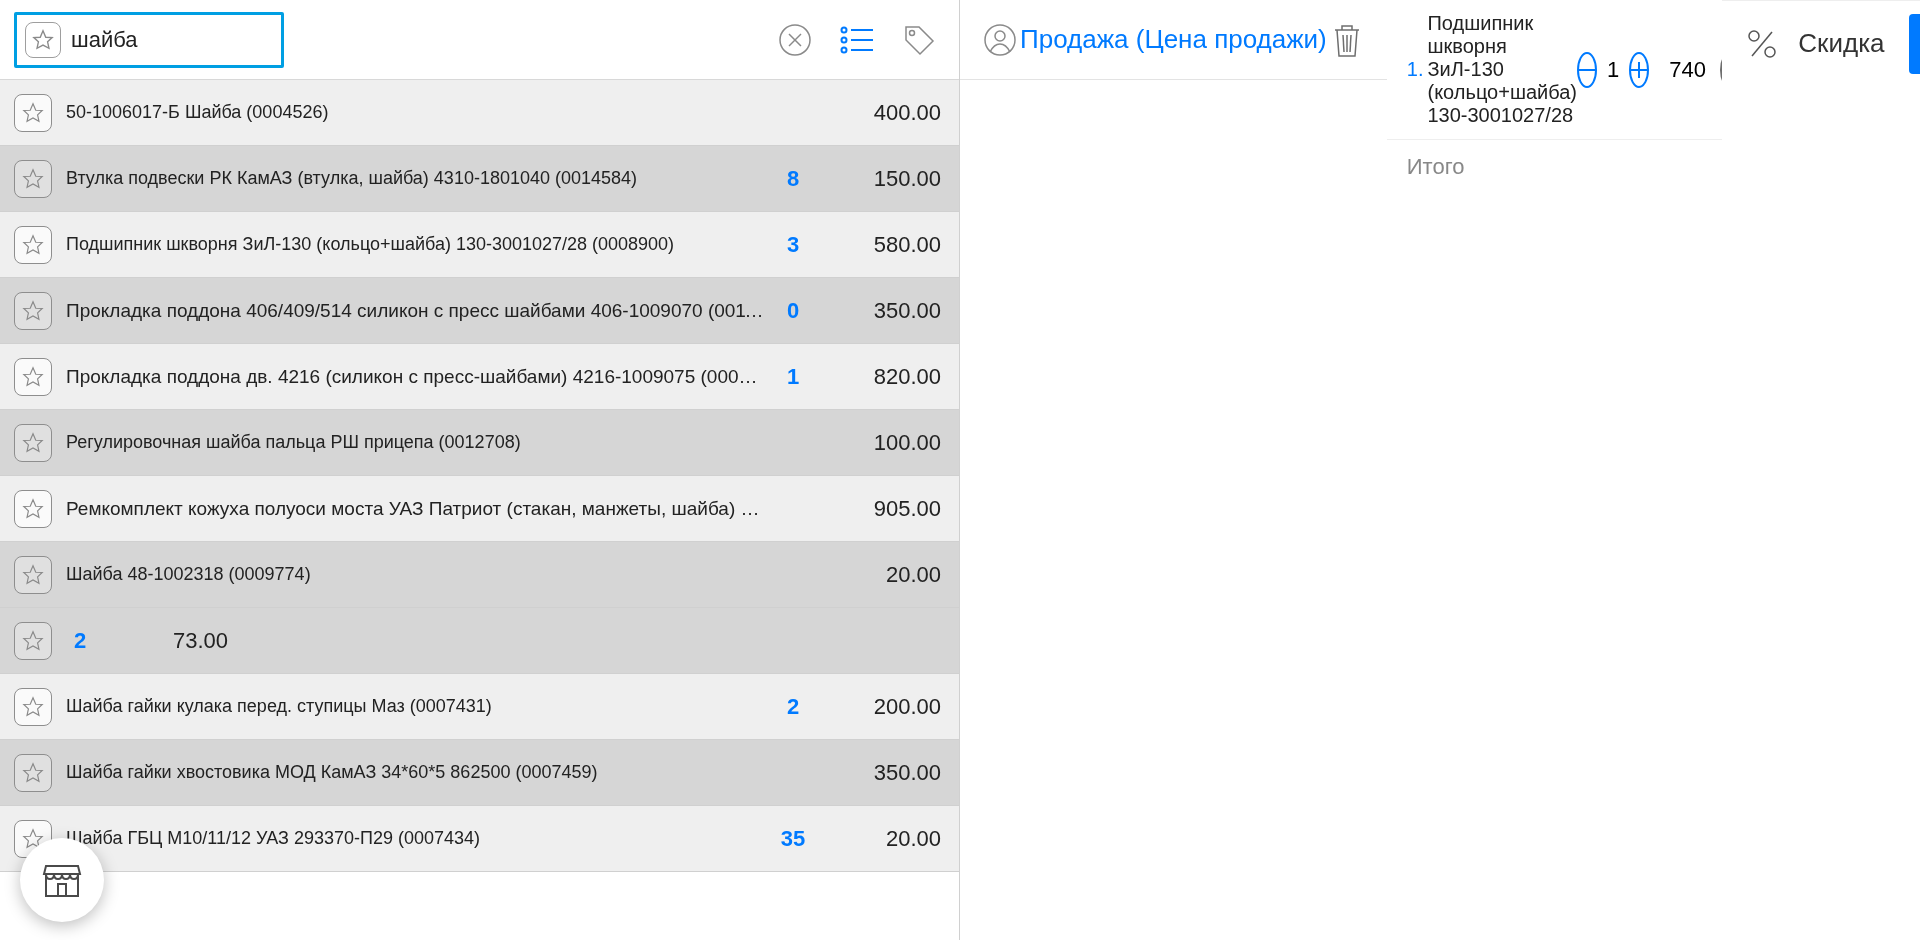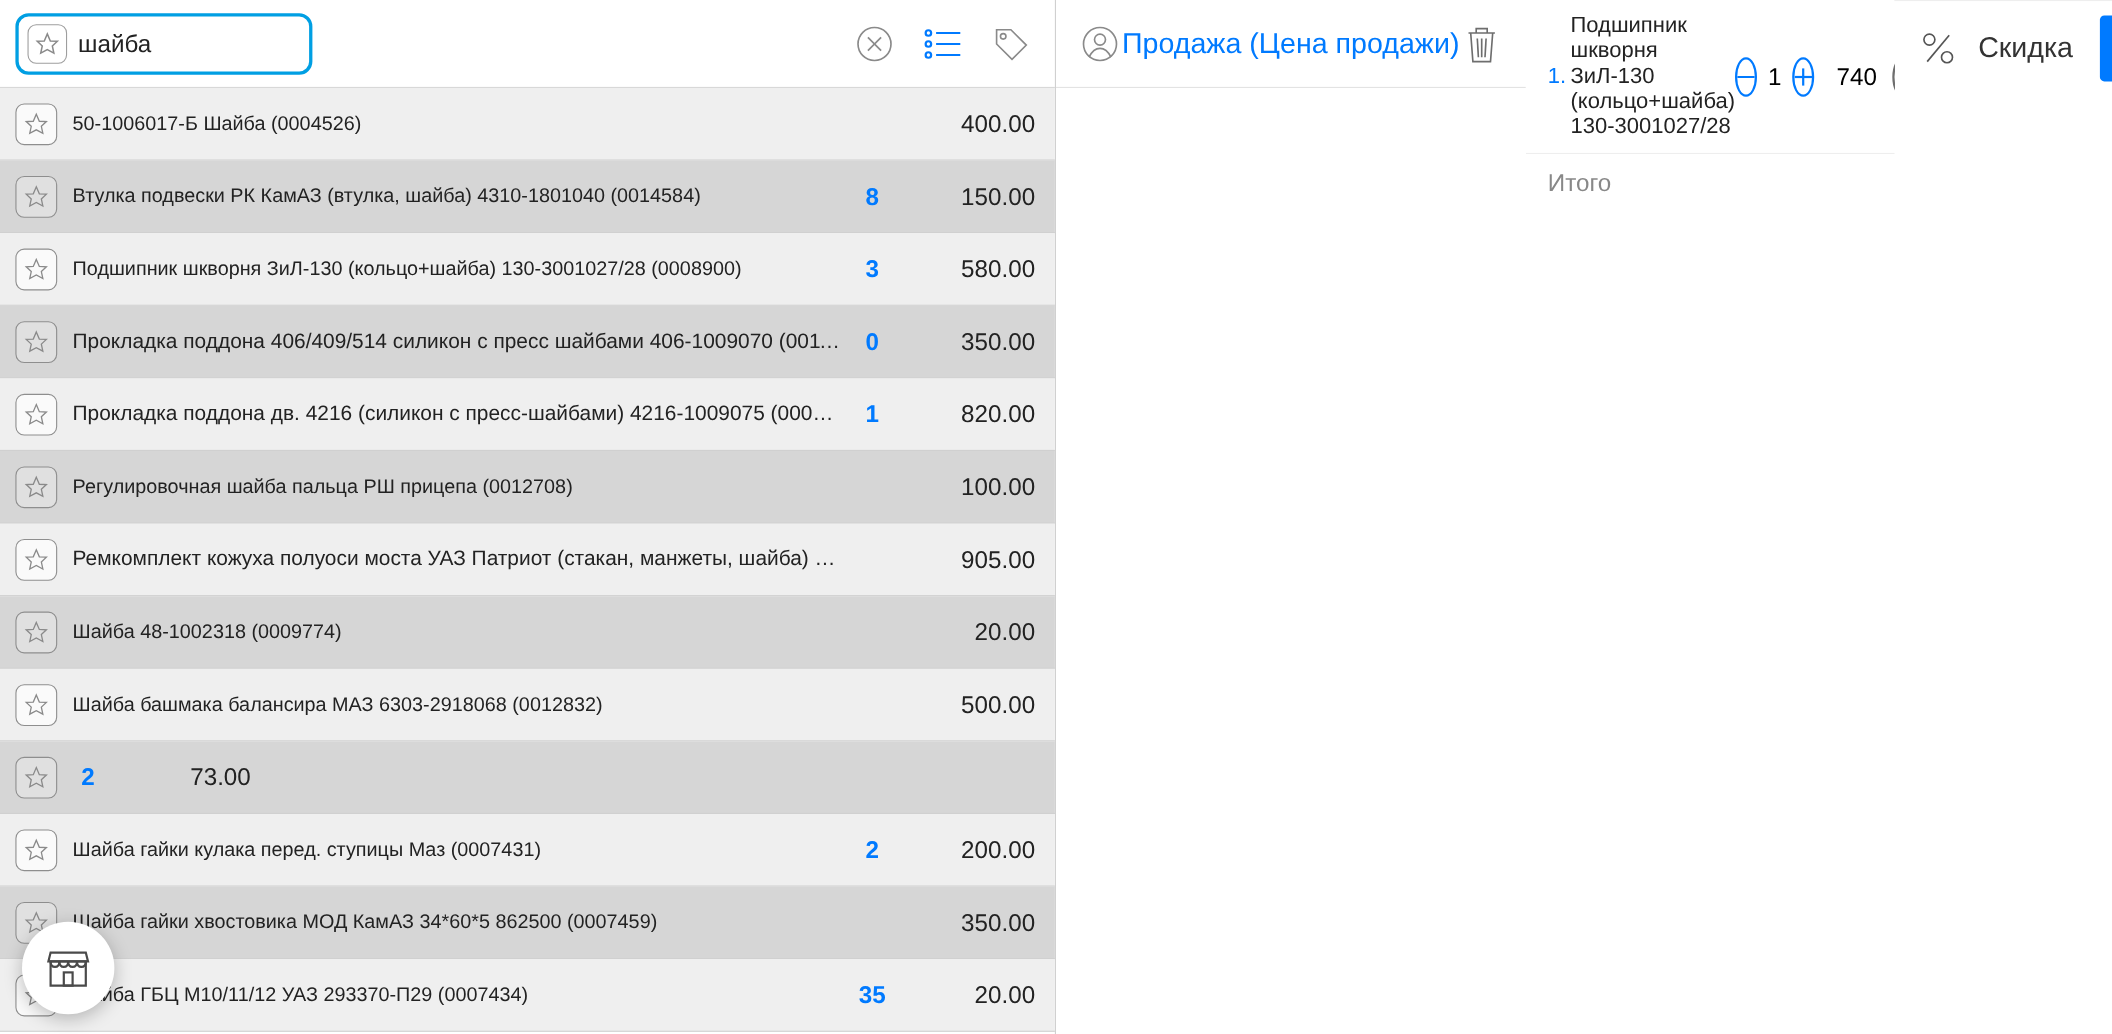--- a/index.html
+++ b/index.html
@@ -20,21 +20,21 @@
     position: relative;
   }
   .left-header {
     height: 80px; display: flex; align-items: center;
     padding: 12px 12px 12px 14px;
     border-bottom: 1px solid #d8d8d8;
   }
   .search-wrap {
     display: flex; align-items: center;
     border: 3px solid #009fe3;
-    border-radius: 12px;
+    border-radius: 2px;
     height: 56px;
     padding: 0 8px;
     background: #fff;
     width: 270px;
   }
   .star-btn {
     width: 36px; height: 36px;
     border-radius: 8px;
     border: 1.5px solid #9e9e9e;
     display: flex; align-items:center; justify-content:center;
@@ -290,30 +290,20 @@
       </div>
       <div class="product-row shade">
         <div class="row-star">
           <svg width="22" height="22" viewBox="0 0 24 24" fill="none" stroke="#8a8a8a" stroke-width="1.3">
             <polygon points="12 2 15 9 22 9.3 17 14 18.5 21 12 17.5 5.5 21 7 14 2 9.3 9 9"></polygon>
           </svg>
         </div>
         <div class="row-name">Шайба 48-1002318 (0009774)</div>
         <div class="row-count"></div>
         <div class="row-price">20.00</div>
-      </div>
-      <div class="product-row light">
-        <div class="row-star">
-          <svg width="22" height="22" viewBox="0 0 24 24" fill="none" stroke="#8a8a8a" stroke-width="1.3">
-            <polygon points="12 2 15 9 22 9.3 17 14 18.5 21 12 17.5 5.5 21 7 14 2 9.3 9 9"></polygon>
-          </svg>
-        </div>
-        <div class="row-name">Шайба башмака балансира МАЗ 6303-2918068 (0012832)</div>
-        <div class="row-count"></div>
-        <div class="row-price">500.00</div>
       </div>
       <div class="product-row shade">
         <div class="row-star">
           <svg width="22" height="22" viewBox="0 0 24 24" fill="none" stroke="#8a8a8a" stroke-width="1.3">
             <polygon points="12 2 15 9 22 9.3 17 14 18.5 21 12 17.5 5.5 21 7 14 2 9.3 9 9"></polygon>
           </svg>
         </div>
         <div class="row-count">2</div>
         <div class="row-price">73.00</div>
       </div>

